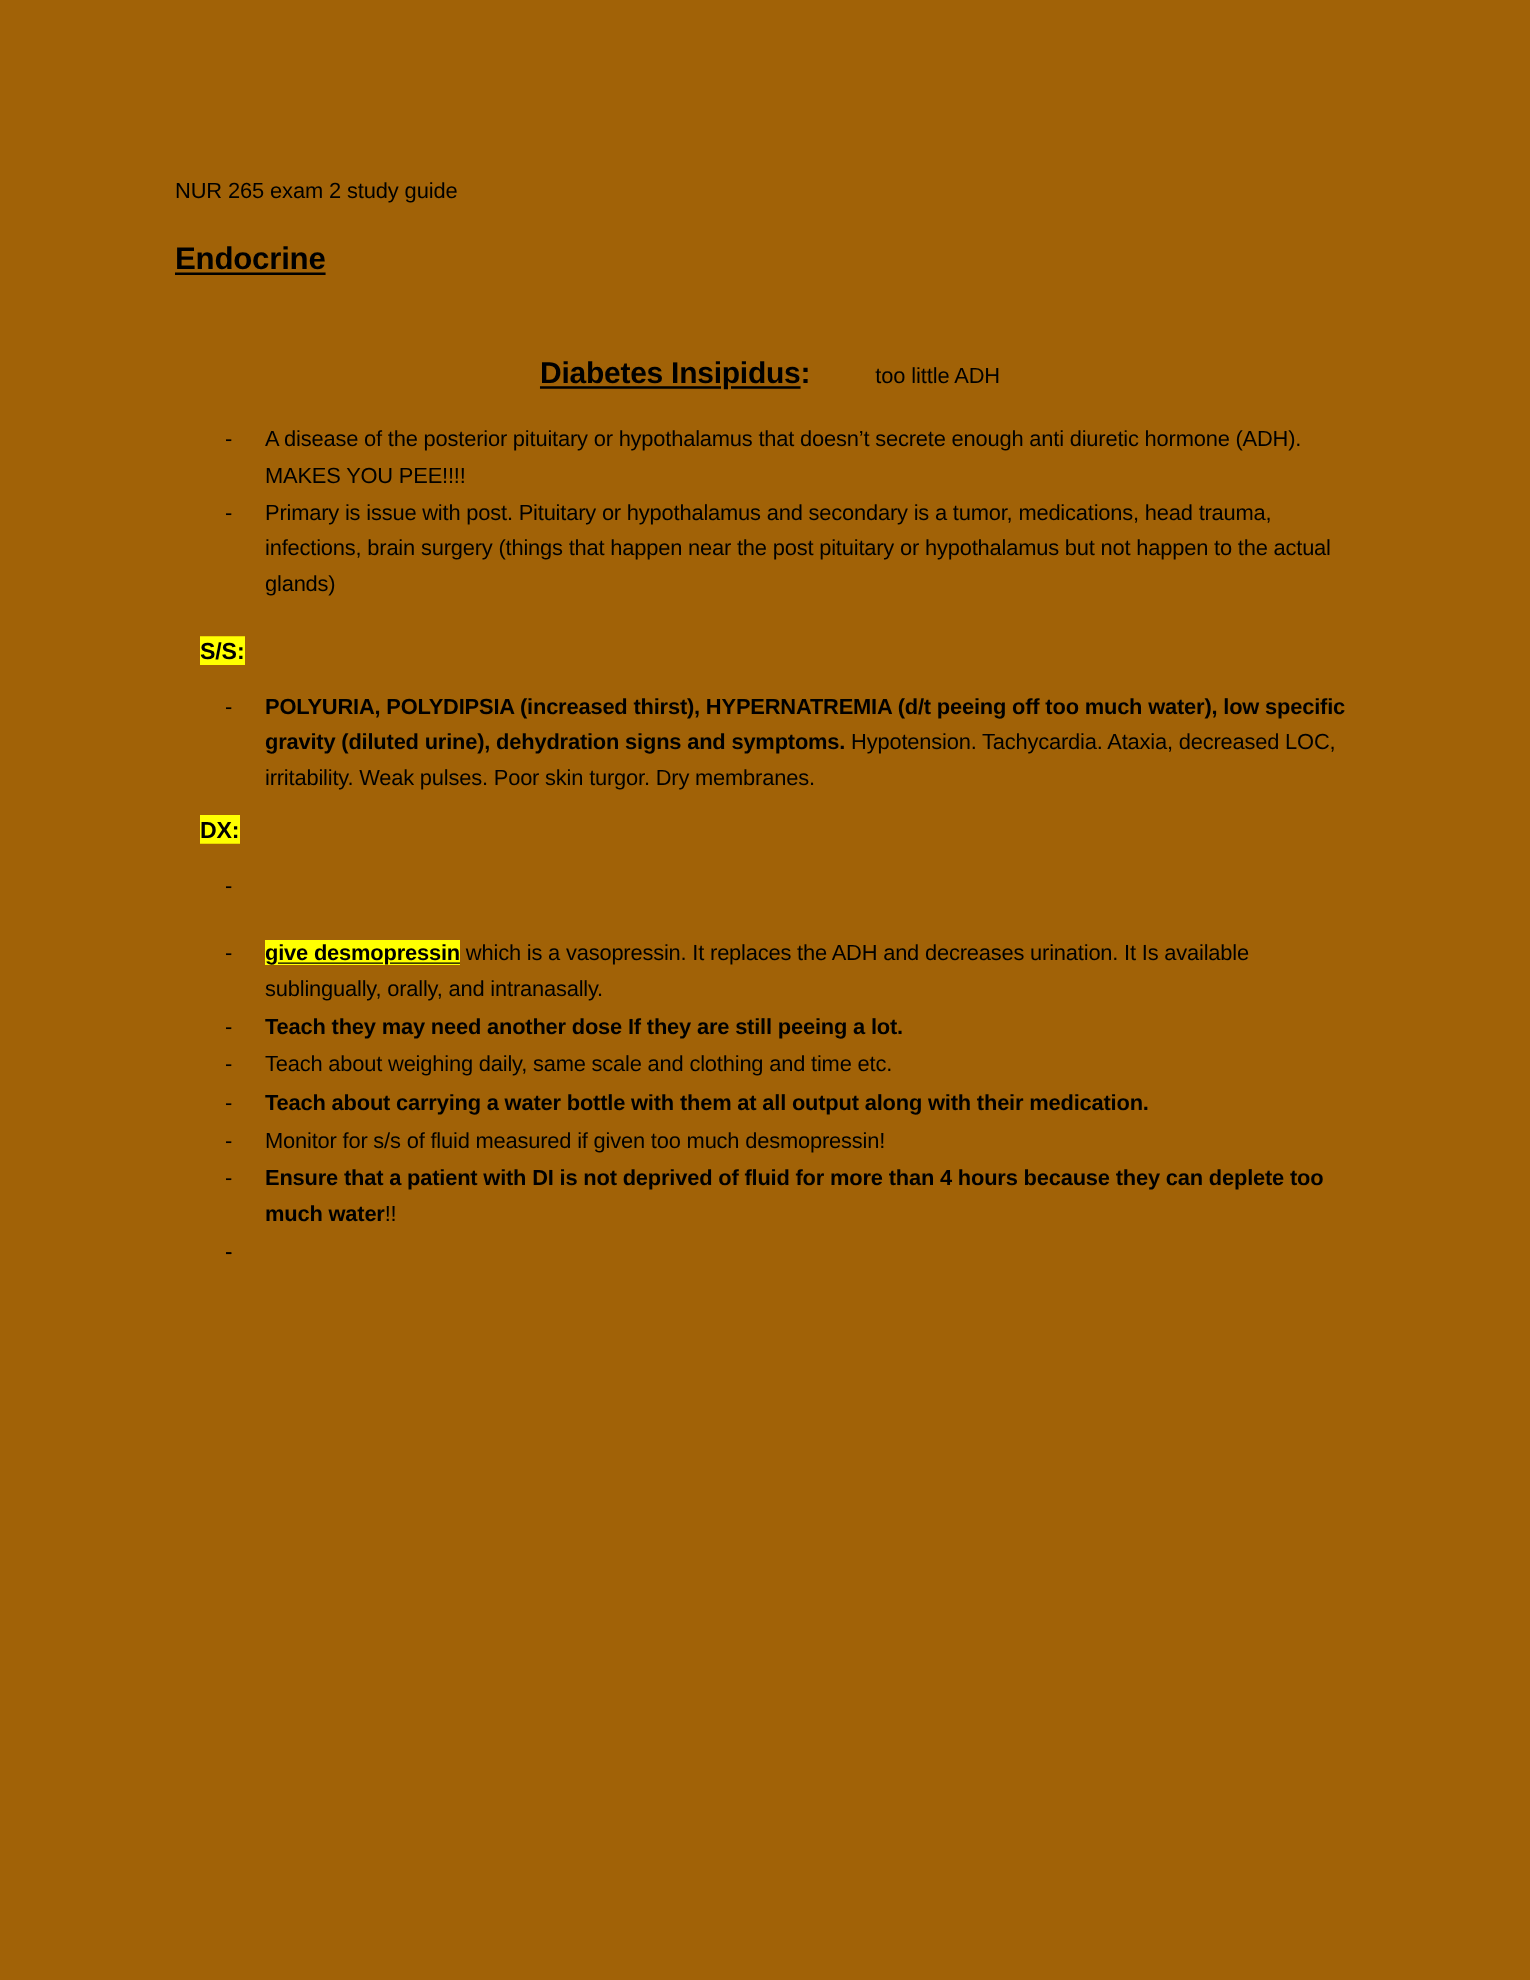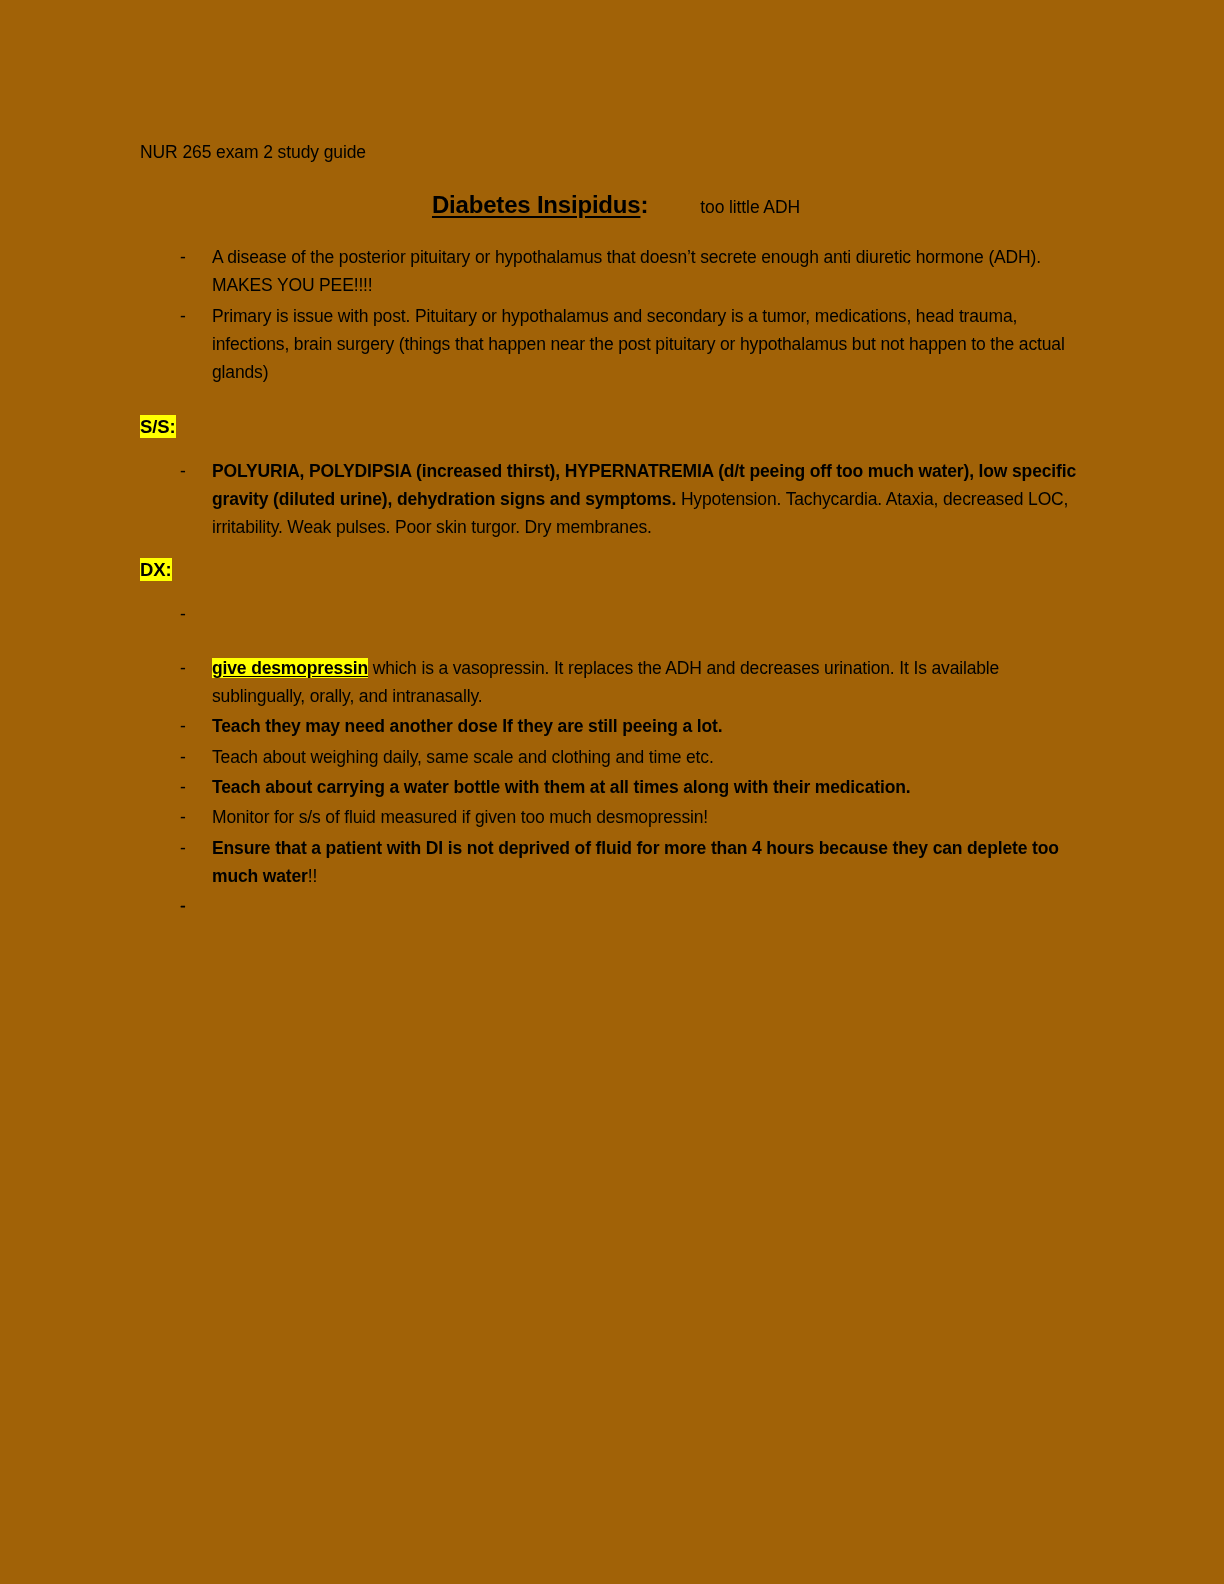--- a/index.html
+++ b/index.html
@@ -65,20 +65,21 @@
   .section-label {
     font-size: 18.5px;
     font-weight: bold;
     line-height: 1.3;
     margin: 0 0 18px 0;
     letter-spacing: -0.1px;
   }
   .section-label .hl {
     background: #FFFF00;
     padding: 1px 0 1px 0;
+    margin-left: 20px;
   }
   .section-label .hl.under {
     text-decoration: underline;
     text-underline-offset: 2px;
   }
 
   
   ul.bl {
     list-style: none;
     margin: 0;
@@ -113,20 +114,21 @@
   .gap-lg { height: 54px; }
 </style>
 </head>
 <body>
 
 <div class="page">
   <div class="doc-body">
 
     <p class="meta-line">NUR 265 exam 2 study guide</p>
 
+    <h1 class="h1"><span class="u">Endocrine</span>&nbsp;</h1>
 
     <div class="h2-row"><span class="h2"><span class="u">Diabetes Insipidus</span><span>:</span></span><span class="h2-note">too little ADH</span></div>
 
     <ul class="bl">
       <li><span class="dash">-</span><span>A disease of the posterior pituitary or hypothalamus that doesn’t secrete enough anti diuretic hormone (ADH). MAKES YOU PEE!!!!</span></li>
       <li><span class="dash">-</span><span>Primary is issue with post. Pituitary or hypothalamus and secondary is a tumor, medications, head trauma, infections, brain surgery (things that happen near the post pituitary or hypothalamus but not happen to the actual glands)</span></li>
     </ul>
 
     <div class="gap-md"></div>
 
@@ -144,21 +146,21 @@
 
     <div class="gap-lg"></div>
 
     <ul class="bl">
       <li><span class="dash">-</span><span class="hl"> give desmopressin</span><span class="reg"> which is a vasopressin. It replaces the ADH and decreases urination. It Is available sublingually, orally, and intranasally.</span></li>
 
       <li><span class="dash">-</span><span class="bold">Teach they may need another dose If they are still peeing a lot.</span></li>
 
       <li><span class="dash">-</span><span class="reg">Teach about weighing daily, same scale and clothing and time etc.</span></li>
 
-      <li><span class="dash">-</span><span class="bold">Teach about carrying a water bottle with them at all times along with their medication.</span></li>
+      <li><span class="dash">-</span><span class="bold">Teach about carrying a water bottle with them at all output along with their medication.</span></li>
 
       <li><span class="dash">-</span><span class="reg">Monitor for s/s of fluid measured if given too much desmopressin!</span></li>
 
       <li><span class="dash">-</span><span class="bold">Ensure that a patient with DI is not deprived of fluid for more than 4 hours because they can deplete too much water</span><span class="reg">!!</span></li>
 
       <li><span class="dash">-</span></li>
 
       <li><span class="dash">-</span></li>
     </ul>
 

